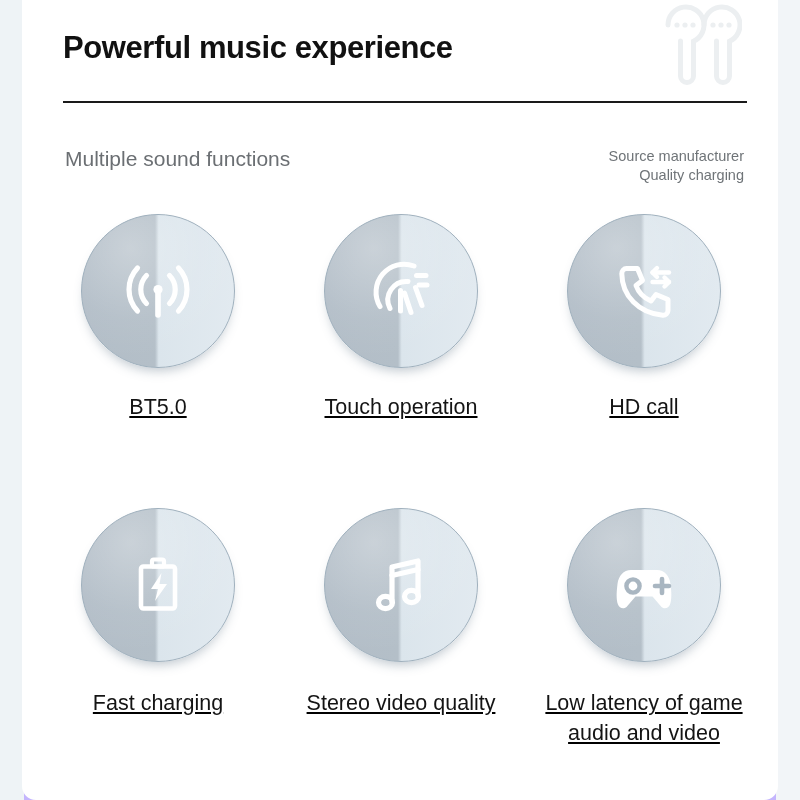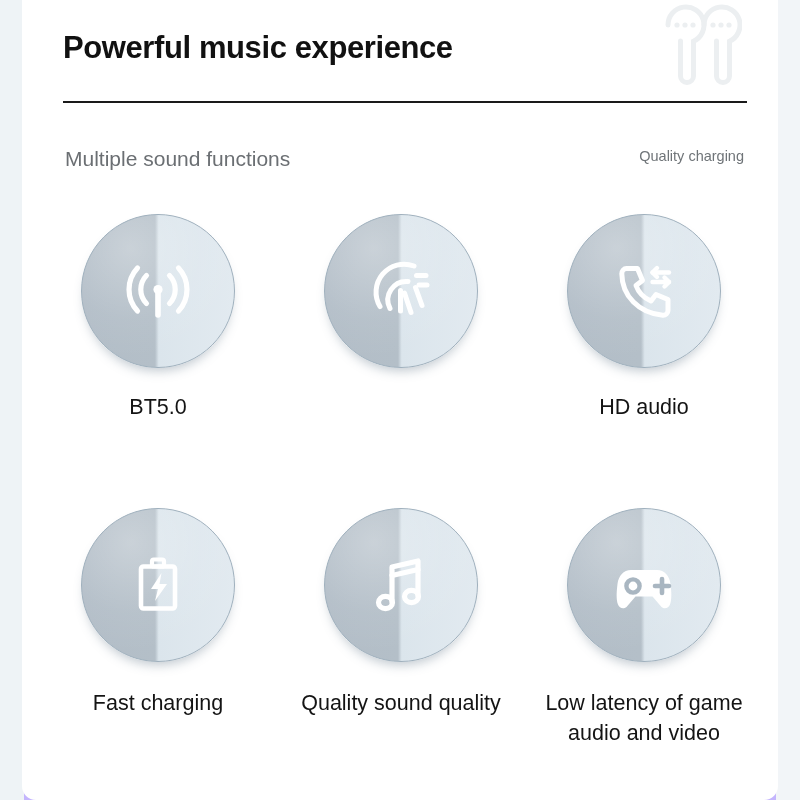--- a/index.html
+++ b/index.html
@@ -94,20 +94,21 @@
   #grid {
     position: absolute;
     left: 0;
     top: 214px;
     width: 756px;
   }
   .row {
     display: flex;
     justify-content: space-between;
     padding: 0 22px 0 24px;
+    text-decoration: underline;
   }
   .row.second { margin-top: 86px; }
 
   .cell {
     width: 224px;
     display: flex;
     flex-direction: column;
     align-items: center;
   }
 
@@ -192,20 +193,21 @@
           <circle cx="73" cy="23" r="2.6"></circle>
         </g>
       </svg>
     </div>
 
     <div id="rule"></div>
 
     <div id="subtitle">Multiple sound functions</div>
 
     <div id="tagline">
+      <div>Source manufacturer</div>
       <div>Quality charging</div>
     </div>
 
     <div id="grid">
 
       <div class="row first">
 
         <div class="cell">
           <div class="disc-wrap">
             <div class="disc"></div>
@@ -235,38 +237,39 @@
                   <path d="M31 59.5a18.5 18.5 0 0 1 18-27"></path>
                   <path d="M41.5 62V41.5"></path>
                   <path d="M52 63.5 45.5 44"></path>
                   <path d="M63 56.5 56.5 38.5"></path>
                   <path d="M57.5 26.5h9.5"></path>
                   <path d="M60 36h8"></path>
                 </g>
               </svg>
             </div>
           </div>
+          <div class="cell-label">Touch operation</div>
         </div>
 
         <div class="cell">
           <div class="disc-wrap">
             <div class="disc"></div>
             <div class="disc-icon">
               <svg viewBox="0 0 84 84" width="84" height="84" aria-hidden="true">
                 <path d="M24.5 19.5h11l5 12-6.5 5c2.5 7 8 12.5 15 15.5l5-6.5 12 5v11c0 2.8-2.4 5-5.2 4.8C37 64.2 20 47 19.8 24.7c0-2.8 2-5.2 4.7-5.2z" fill="none" stroke="#ffffff" stroke-width="5" stroke-linejoin="round"></path>
                 <g fill="none" stroke="#ffffff" stroke-width="4.4" stroke-linecap="round" stroke-linejoin="round">
                   <path d="M67 23.5H50.5"></path>
                   <path d="M55 19 50.5 23.5 55 28"></path>
                   <path d="M50.5 33H67"></path>
                   <path d="M62.5 28.5 67 33l-4.5 4.5"></path>
                 </g>
               </svg>
             </div>
           </div>
-          <div class="cell-label">HD audio</div>
+          <div class="cell-label">HD call</div>
         </div>
 
       </div>
 
       <div class="row second">
 
         <div class="cell">
           <div class="disc-wrap">
             <div class="disc"></div>
             <div class="disc-icon">
@@ -287,21 +290,21 @@
               <svg viewBox="0 0 84 84" width="84" height="84" aria-hidden="true">
                 <g fill="none" stroke="#ffffff" stroke-width="5.2" stroke-linecap="round" stroke-linejoin="round">
                   <path d="M33 59V24l26-6v35"></path>
                   <path d="M33 32.5l26-6"></path>
                   <ellipse cx="26.5" cy="59.5" rx="7" ry="6.2"></ellipse>
                   <ellipse cx="52.5" cy="53.5" rx="7" ry="6.2"></ellipse>
                 </g>
               </svg>
             </div>
           </div>
-          <div class="cell-label">Quality sound quality</div>
+          <div class="cell-label">Stereo video quality</div>
         </div>
 
         <div class="cell">
           <div class="disc-wrap">
             <div class="disc"></div>
             <div class="disc-icon">
               <svg viewBox="0 0 84 84" width="84" height="84" aria-hidden="true">
                 <path d="M29 27h26c7.5 0 12.5 6 13.5 14 1.1 8.6 1.3 15.6-.4 20.3-1.4 3.9-5.6 5.3-8.6 2.6L50.5 53.5h-17L24.5 63.9c-3 2.7-7.2 1.3-8.6-2.6-1.7-4.7-1.5-11.7-.4-20.3C16.5 33 21.5 27 29 27z" fill="#ffffff"></path>
                 <circle cx="31" cy="43" r="6.6" fill="none" stroke="#a9b6c1" stroke-width="4.4"></circle>
                 <g stroke="#a9b6c1" stroke-width="4.6" stroke-linecap="round">

